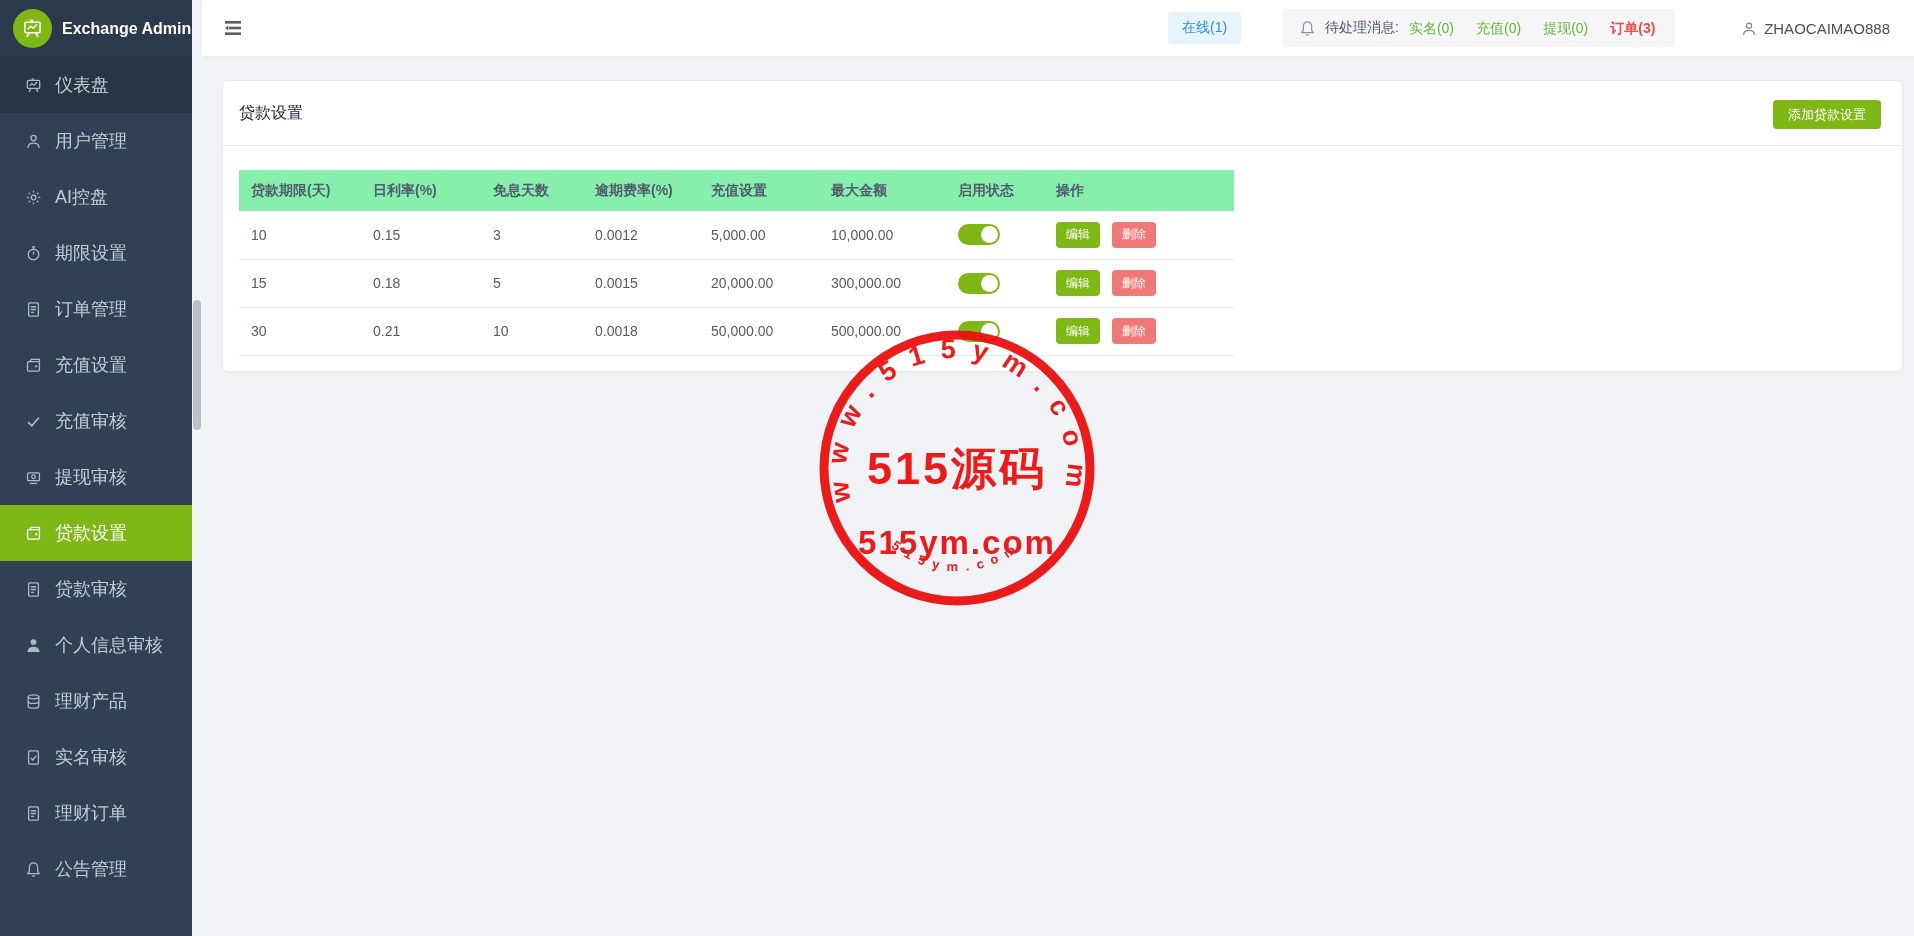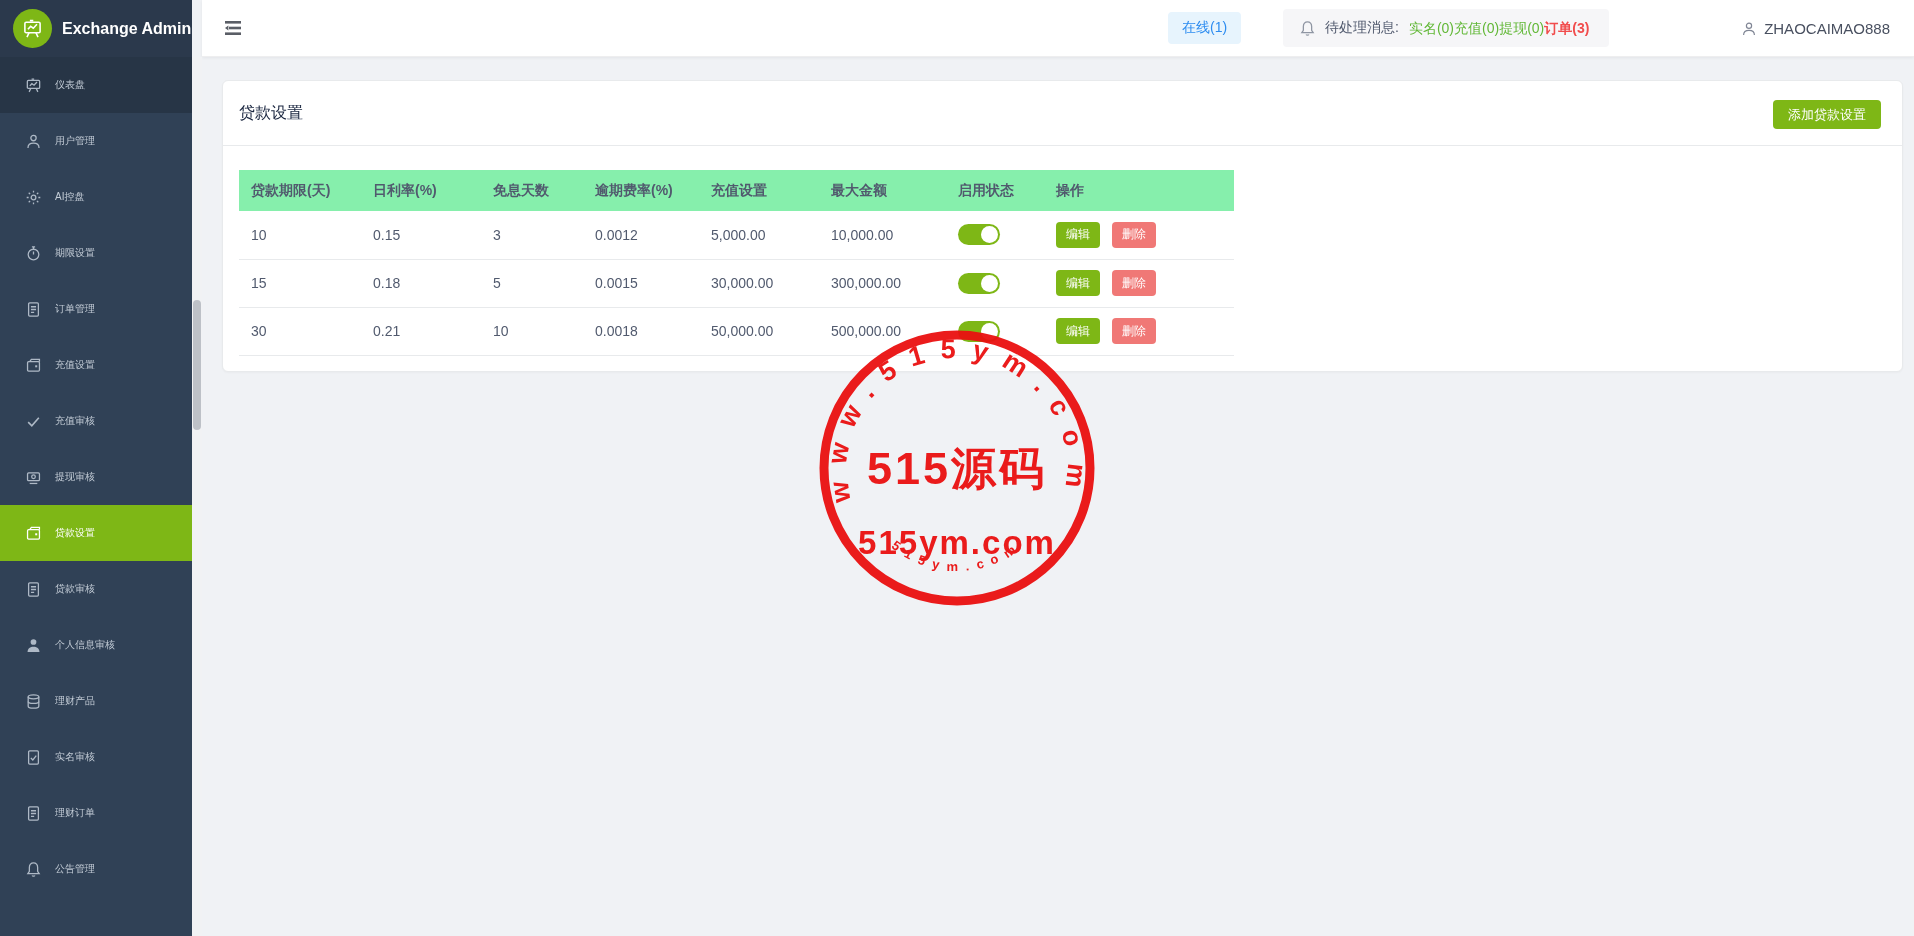--- a/index.html
+++ b/index.html
@@ -9,21 +9,21 @@
   
   .sidebar { position:absolute; left:0; top:0; width:192px; height:936px;
     background:#304156; z-index:5;text-align:right; }
   .logo-row { height:57px; display:flex; align-items:center; padding-left:13px;
     background:#2b394c; }
   .logo-badge { width:39px; height:39px; border-radius:50%; background:var(--theme-green,#7eb716);
     display:flex; align-items:center; justify-content:center; color:#fff; flex:0 0 39px; }
   .brand { color:#fff; font-size:16px; font-weight:bold; margin-left:10px; white-space:nowrap; }
   .menu { position:absolute; top:57px; left:0; right:0; }
   .menu-item { height:56px; display:flex; align-items:center; padding-left:25px;
-    color:#c3ccd6; font-size:10px; cursor:pointer; }
+    color:#c3ccd6; font-size:18px; cursor:pointer; }
   .menu-item .mi-icon { width:17px; height:17px; margin-right:13px; display:flex;
     align-items:center; justify-content:center; color:#aeb9c6; }
   .menu-item .mi-icon svg { width:17px; height:17px; }
   .menu-item.dark { background:rgba(0,0,0,.18); }
   .menu-item.active { background:var(--theme-green,#7eb716); color:#fff; }
   .menu-item.active .mi-icon { color:#fff; }
 
   
   .side-scroll { position:absolute; left:192px; top:57px; bottom:0; width:10px;
     background:#f1f2f4; z-index:4; }
@@ -36,21 +36,21 @@
   .hamburger { position:absolute; left:20px; top:17px; width:22px; height:22px; cursor:pointer;
     color:#5a5e66; display:flex; align-items:center; justify-content:center; }
   .online-badge { position:absolute; left:966px; top:12px; height:32px; padding:0 14px;
     background:#e7f4fd; color:#2d8cf0; font-size:14px; border-radius:4px;
     display:flex; align-items:center; cursor:pointer; }
   .msg-box { position:absolute; left:1081px; top:9px; height:38px; background:#f6f6f8;
     border-radius:4px; display:flex; align-items:center; padding:0 20px 0 16px; }
   .msg-box .bell { width:17px; height:17px; color:#8f96a3; margin-right:9px; }
   .msg-box .bell svg { width:17px; height:17px; }
   .msg-label { color:#515a6e; font-size:14px; }
-  .msg-link { font-size:14px; cursor:pointer; }
+  .msg-link { font-size:14px; margin-left:22px; cursor:pointer; }
   .msg-link:first-of-type { margin-left:10px; }
   .msg-link.green { color:var(--link-green,#62b837); }
   .msg-link.red { color:var(--alert-red,#f14c4c); font-weight:bold; }
   .user-area { position:absolute; right:24px; top:0; height:57px; display:flex;
     align-items:center; cursor:pointer; }
   .user-area .uicon { width:16px; height:16px; color:#808695; margin-right:7px; }
   .user-area .uicon svg { width:16px; height:16px; }
   .username { color:#495060; font-size:15px; }
 
   
@@ -323,21 +323,21 @@
               <td>5,000.00</td>
               <td>10,000.00</td>
               <td><span class="switch on"><span class="knob"></span></span></td>
               <td><button class="btn-edit">编辑</button><button class="btn-del">删除</button></td>
             </tr>
             <tr>
               <td>15</td>
               <td>0.18</td>
               <td>5</td>
               <td>0.0015</td>
-              <td>30,000.00</td>
+              <td>20,000.00</td>
               <td>300,000.00</td>
               <td><span class="switch on"><span class="knob"></span></span></td>
               <td><button class="btn-edit">编辑</button><button class="btn-del">删除</button></td>
             </tr>
             <tr>
               <td>30</td>
               <td>0.21</td>
               <td>10</td>
               <td>0.0018</td>
               <td>50,000.00</td>

